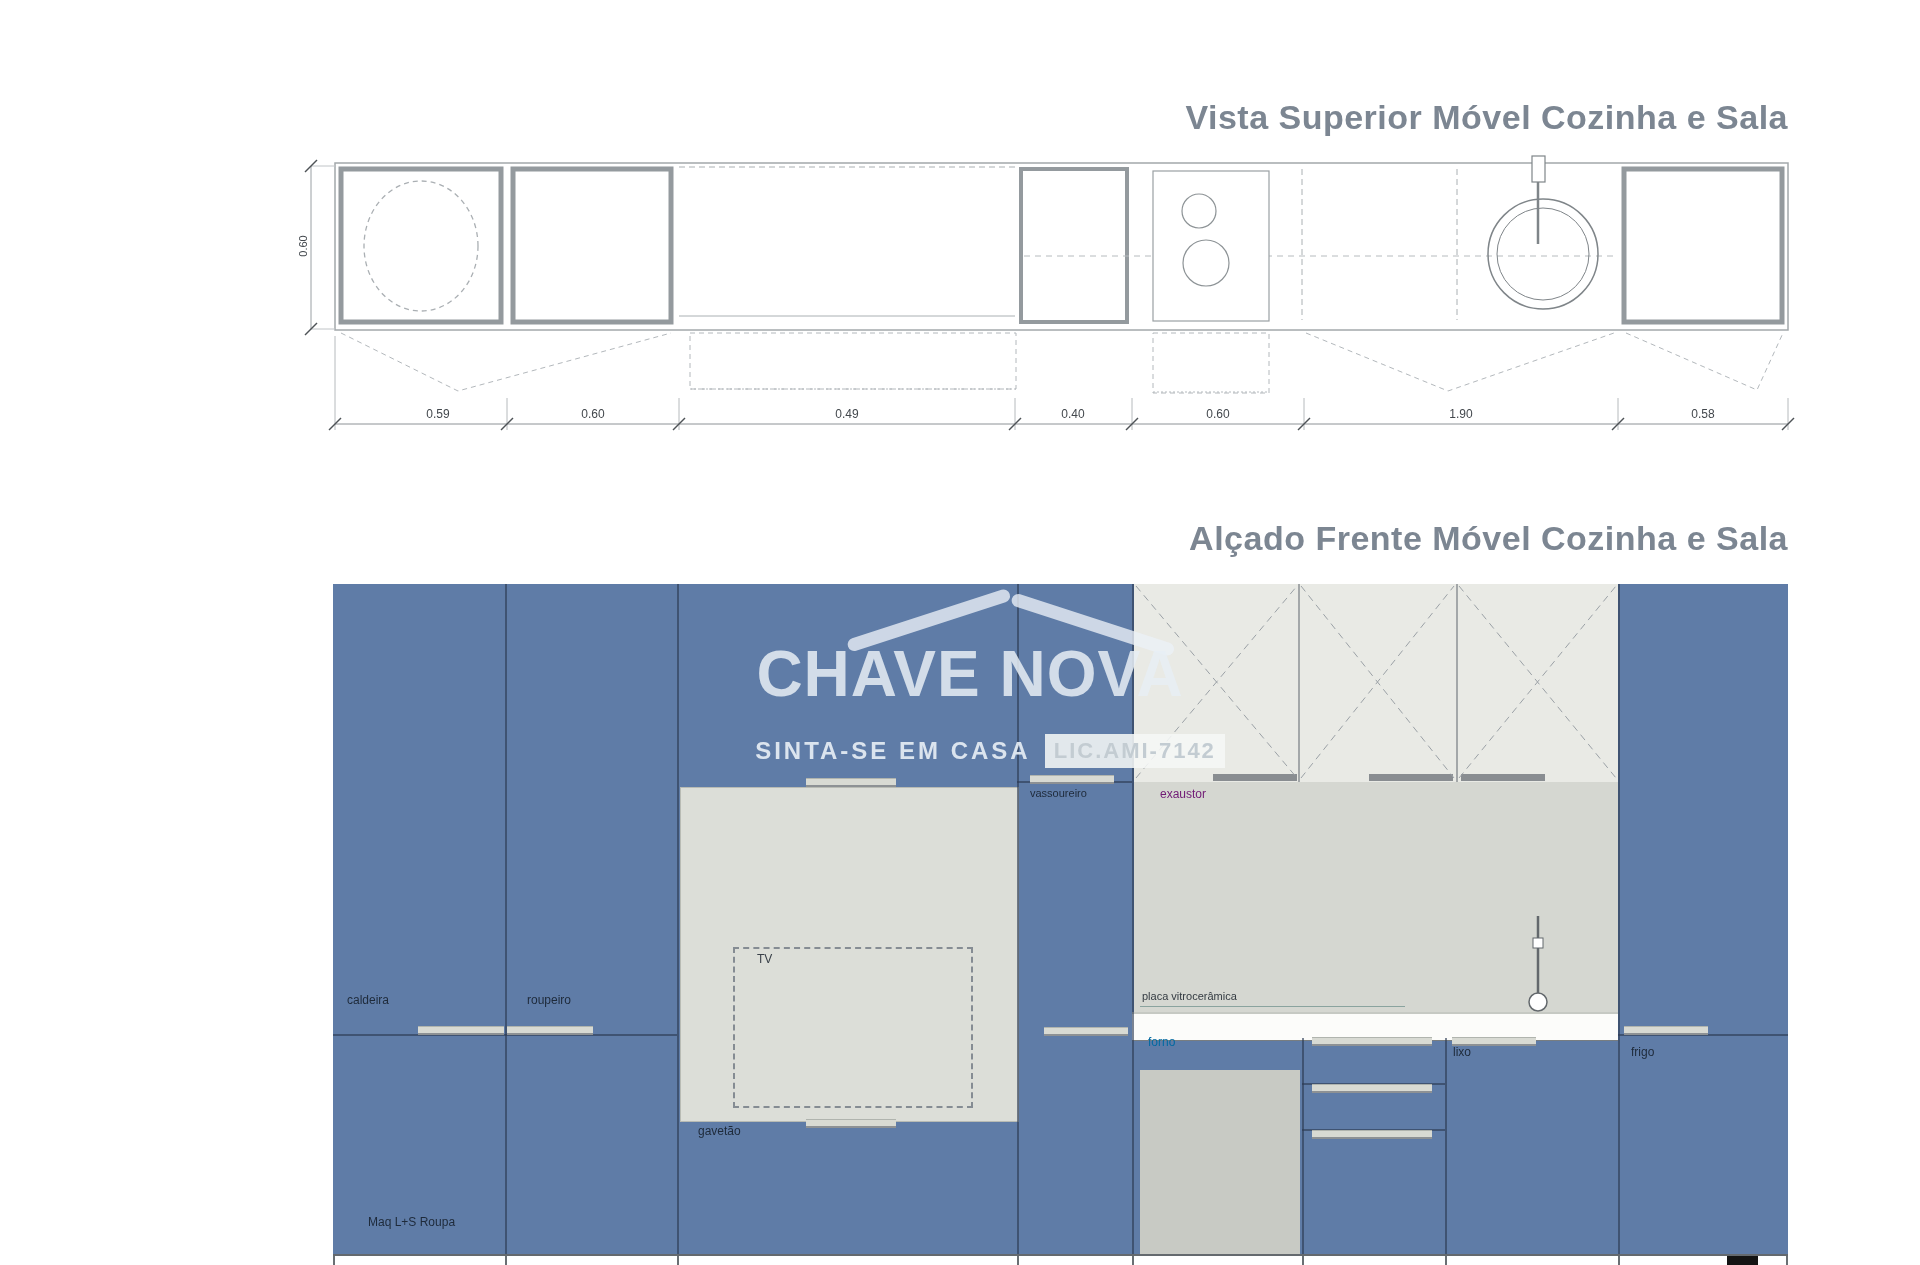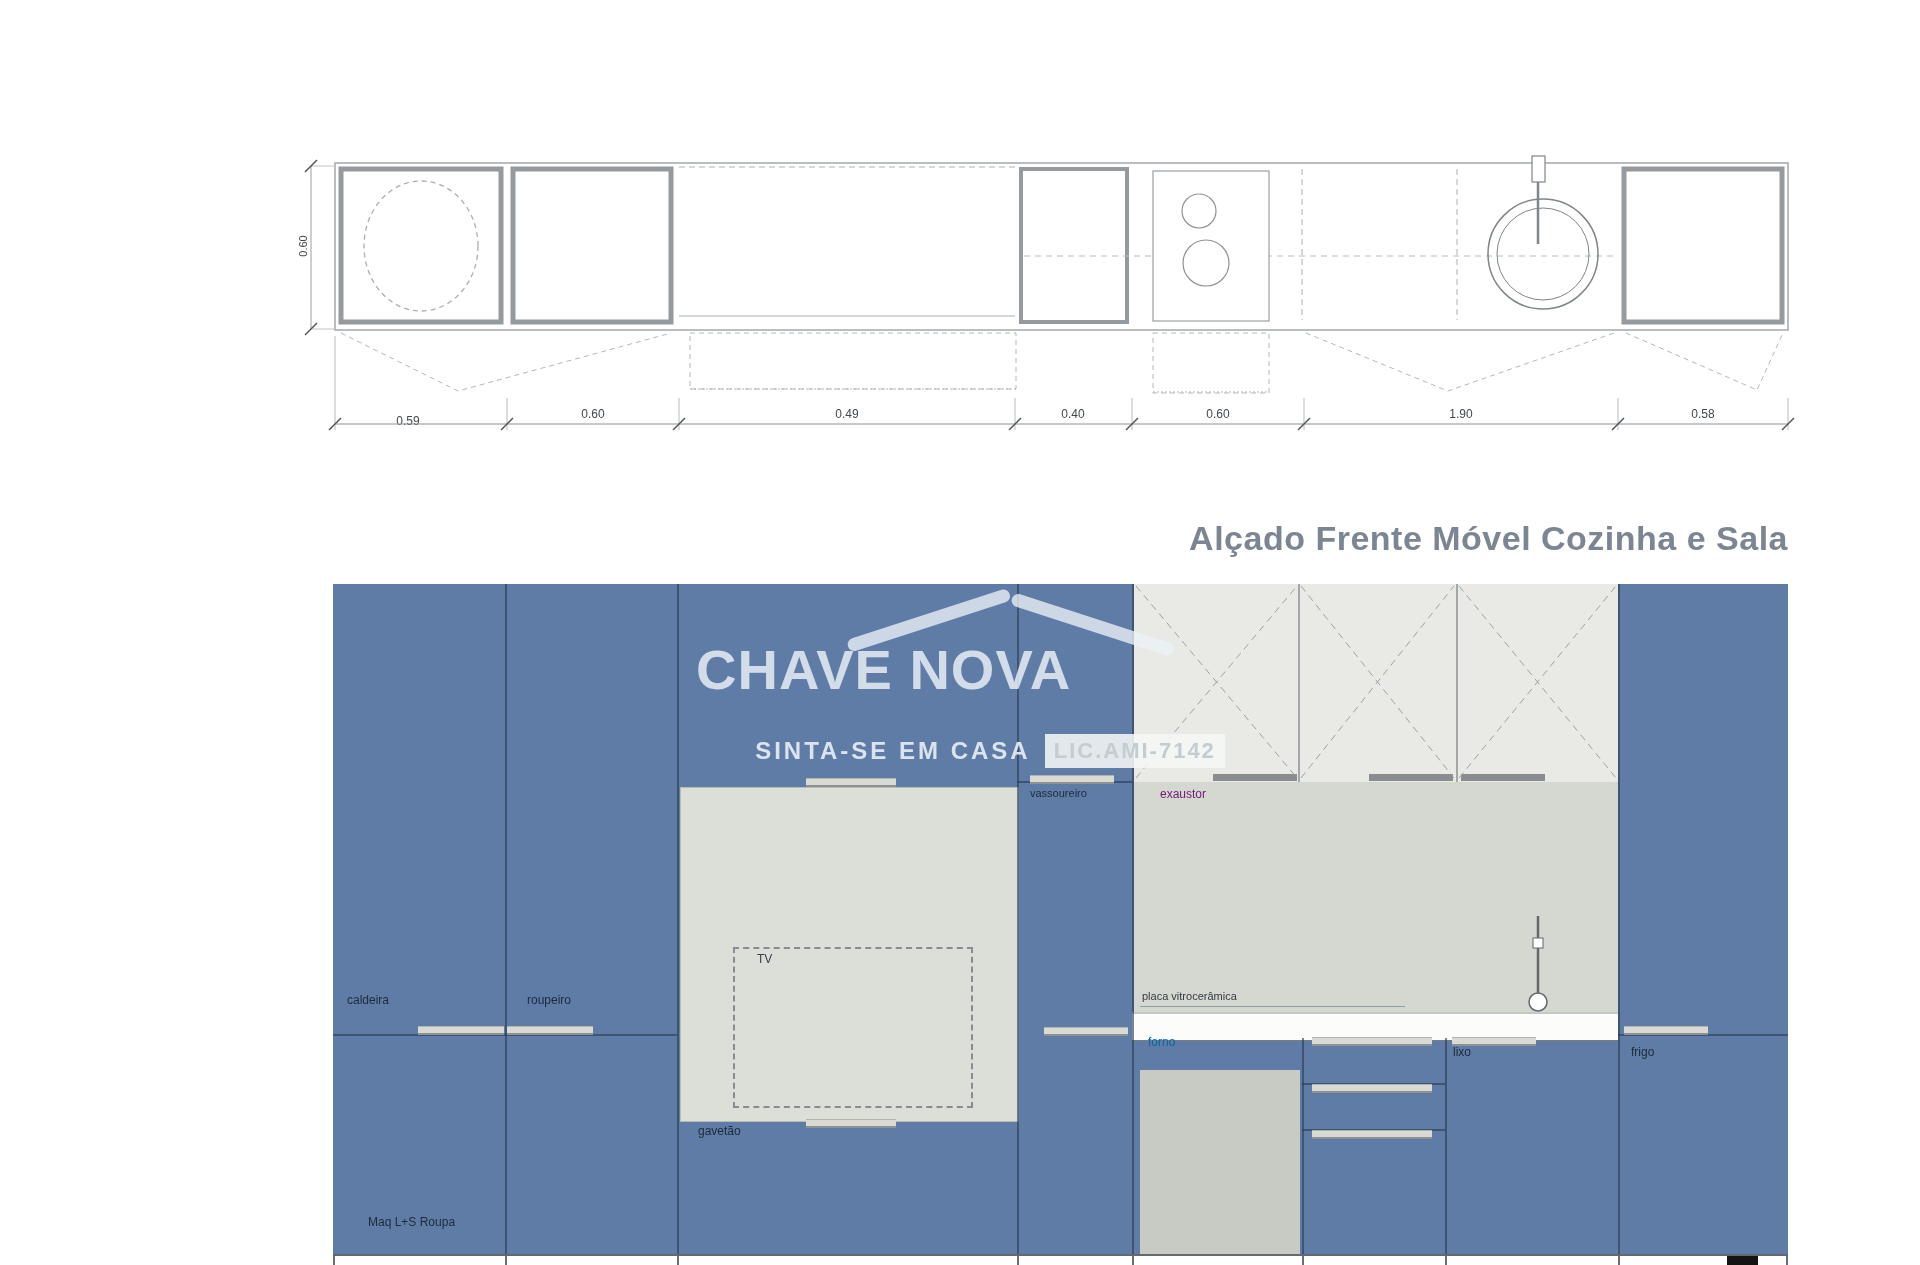--- a/index.html
+++ b/index.html
@@ -22,22 +22,22 @@
   .handle{
     position:absolute;height:6px;background:#d8dad3;
     border-top:1px solid #b0b4ae;border-bottom:2px solid #8d9194;
   }
   .handle-dark{position:absolute;height:7px;background:#898d91;}
   .panel{position:absolute;}
   .tick{position:absolute;width:2px;height:9px;background:#6a6f73;}
   svg{position:absolute;left:0;top:0;pointer-events:none;}
   .wm{position:absolute;pointer-events:none;}
   .wm-brand{
-    position:absolute;left:696px;top:642px;width:660px;
-    font-size:56px;font-weight:bold;letter-spacing:1px;line-height:1;
+    position:absolute;left:640px;top:642px;width:660px;text-align:center;
+    font-size:64px;font-weight:bold;letter-spacing:1px;line-height:1;
     color:rgba(231,238,245,.85);
   }
   .wm-row{
     position:absolute;left:660px;top:734px;width:660px;display:flex;
     justify-content:center;align-items:center;gap:14px;
   }
   .wm-tag{font-size:24px;font-weight:bold;letter-spacing:3px;color:rgba(233,240,246,.9);}
   .wm-lic{
     font-size:22px;font-weight:bold;letter-spacing:2px;color:#c3ccd2;
     background:rgba(245,247,246,.88);padding:4px 9px;
@@ -45,23 +45,24 @@
   .roof{
     position:absolute;width:170px;height:13px;border-radius:8px;
     background:rgba(236,241,247,.78);transform-origin:left center;
   }
 </style>
 </head>
 <body>
 
 <div id="canvas">
 
+  <div class="title" style="left:1088px;top:97px;">Vista Superior Móvel Cozinha e Sala</div>
   <div class="title" style="left:1088px;top:518px;">Alçado Frente Móvel Cozinha e Sala</div>
 
-  <div class="dim" style="left:378px;top:407px;margin-top:7px;">0.59</div>
+  <div class="dim" style="left:408px;top:407px;">0.59</div>
   <div class="dim" style="left:563px;top:407px;">0.60</div>
   <div class="dim" style="left:817px;top:407px;">0.49</div>
   <div class="dim" style="left:1043px;top:407px;">0.40</div>
   <div class="dim" style="left:1188px;top:407px;">0.60</div>
   <div class="dim" style="left:1431px;top:407px;">1.90</div>
   <div class="dim" style="left:1673px;top:407px;">0.58</div>
   <div class="dim" style="left:281px;top:240px;width:44px;font-size:11px;transform:rotate(-90deg);">0.60</div>
 
   <div class="panel" style="left:333px;top:584px;width:1455px;height:681px;background:#5f7ca7;"></div>
 

